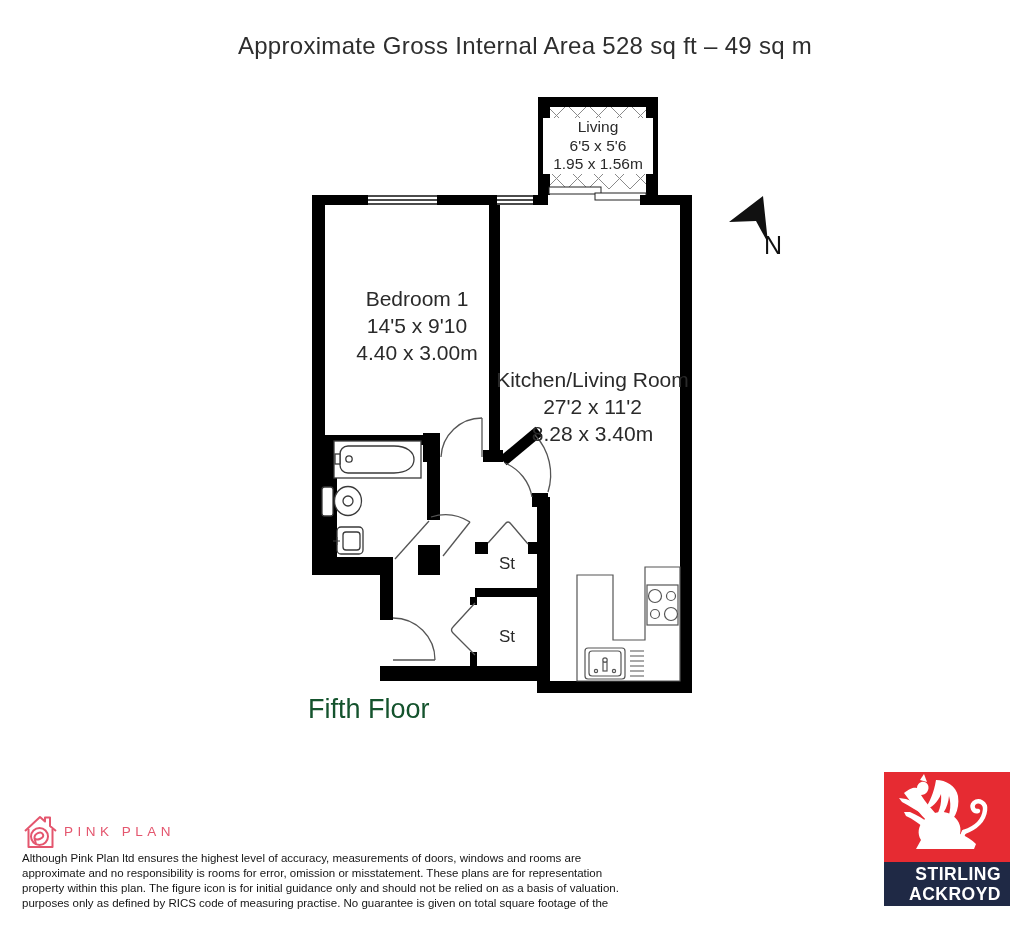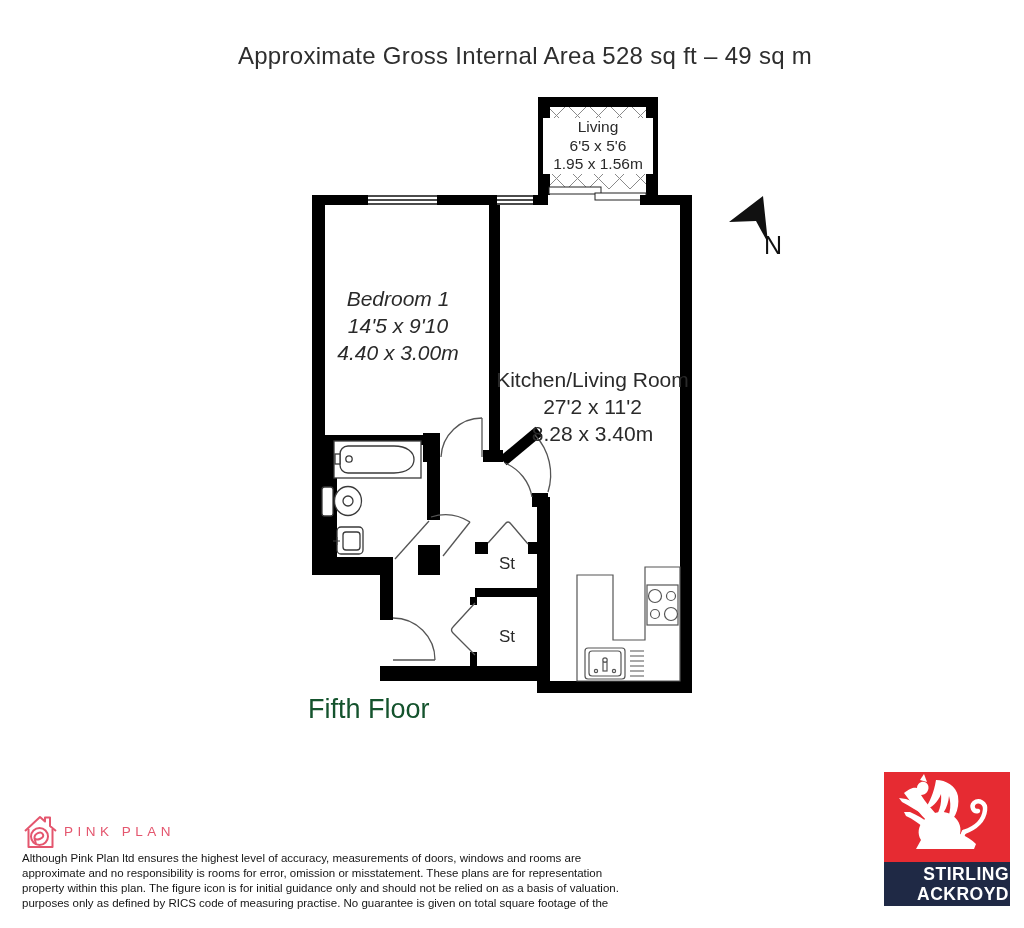--- a/index.html
+++ b/index.html
@@ -1,34 +1,34 @@
 <!DOCTYPE html>
 <html><head>
 <meta charset="utf-8">
 <style>
   html,body{margin:0;padding:0;background:#fff;}
   #page{position:relative;width:1024px;height:928px;background:#fff;overflow:hidden;
         font-family:"Liberation Sans",sans-serif;color:#2a2a2a;}
   .abs{position:absolute;}
-  #title{left:25px;top:42px;width:1000px;text-align:center;font-size:24px;
+  #title{left:25px;top:32px;width:1000px;text-align:center;font-size:24px;
          letter-spacing:0.3px;color:#2e2e2e;}
   .room-label{text-align:center;font-size:21px;line-height:27px;color:#2a2a2a;}
   #balcony-label{left:543px;top:118px;width:110px;text-align:center;font-size:15.5px;
                  line-height:18.5px;background:#fff;color:#2a2a2a;}
   .st-label{width:36px;text-align:center;font-size:17px;color:#2a2a2a;}
   #floor-label{left:308px;top:694px;font-size:27px;color:#14532d;}
   #north-label{left:764px;top:231px;font-size:25px;color:#111;}
   #pinkplan-text{left:64px;top:824px;font-size:13.5px;letter-spacing:4.5px;font-weight:500;}
   #disclaimer{left:22px;top:851px;font-size:11.5px;line-height:15px;color:#151515;
               font-weight:500;}
   .disc-line{white-space:nowrap;}
   #agency-logo{left:884px;top:772px;width:126px;height:134px;}
   #agency-red{width:126px;height:90px;}
   #agency-navy{width:126px;height:44px;display:flex;flex-direction:column;
-               justify-content:center;align-items:flex-end;padding-right:1px;box-sizing:border-box;}
+               justify-content:center;align-items:flex-end;padding-right:9px;box-sizing:border-box;}
   .agency-line{color:#fff;font-weight:bold;font-size:17.5px;line-height:20px;letter-spacing:0.5px;}
 </style>
 </head>
 <body>
 
 <div id="page">
 
   <svg class="abs" style="left:0;top:0;" width="1024" height="928" viewBox="0 0 1024 928">
     <defs>
       <pattern id="hatch" width="21" height="21" patternUnits="userSpaceOnUse">
@@ -158,21 +158,21 @@
   </svg>
 
   <div class="abs" id="title">Approximate Gross Internal Area 528 sq ft – 49 sq m</div>
 
   <div class="abs" id="balcony-label">
     <div>Living</div>
     <div>6'5 x 5'6</div>
     <div>1.95 x 1.56m</div>
   </div>
 
-  <div class="abs room-label" style="left:308px;top:285px;width:180px;font-style:italic;">
+  <div class="abs room-label" style="left:327px;top:285px;width:180px;">
     <div>Bedroom 1</div>
     <div>14'5 x 9'10</div>
     <div>4.40 x 3.00m</div>
   </div>
 
   <div class="abs room-label" style="left:475px;top:366px;width:235px;">
     <div>Kitchen/Living Room</div>
     <div>27'2 x 11'2</div>
     <div>8.28 x 3.40m</div>
   </div>

